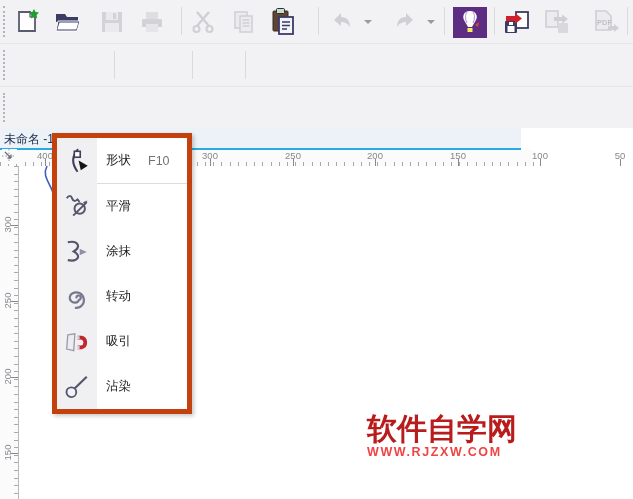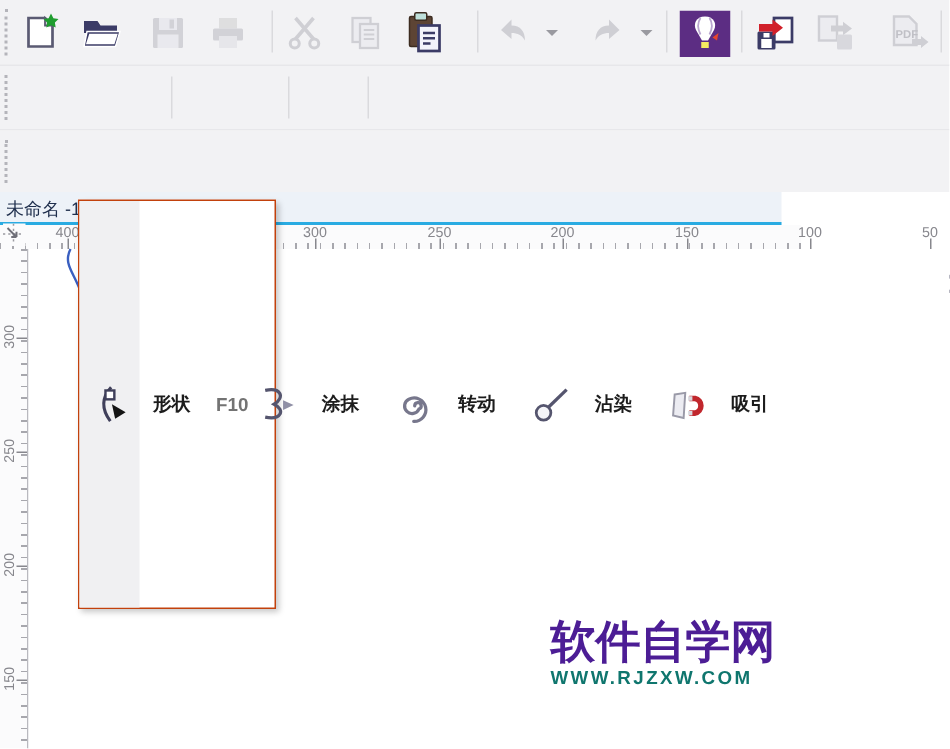--- a/index.html
+++ b/index.html
@@ -27,21 +27,21 @@
   #rcorner{position:absolute;left:2px;top:149px;width:15px;height:15px;background:#fbfbfc;}
   #vruler{position:absolute;left:0;top:166px;width:18px;height:333px;background:#fbfbfc;border-right:1px solid #b9b9bf;
     background-image:repeating-linear-gradient(to bottom,#a7a7ad 0 1px,transparent 1px 7.6px);
     background-size:4px 100%;background-position:right top;background-repeat:no-repeat;}
   .vlab{position:absolute;left:-5px;width:24px;text-align:center;font-size:9.5px;color:#87878d;transform:rotate(-90deg);}
   .vtick{position:absolute;right:0;height:1px;width:7px;background:#87878d;}
   
   #canvas{position:absolute;left:19px;top:166px;right:0;bottom:0;background:#ffffff;}
   
   #flyout{position:absolute;left:52px;top:133px;width:130px;height:271px;background:#ffffff;
-    border:1px solid #c2410c;box-shadow:2px 2px 4px rgba(0,0,0,.22);z-index:20;display:flex;flex-direction:row;font-weight:bold;}
+    border:5px solid #c2410c;box-shadow:2px 2px 4px rgba(0,0,0,.22);z-index:20;display:flex;flex-direction:column;}
   #flyout .gutter{position:absolute;left:0;top:0;bottom:0;width:40px;background:#f0f0f2;}
   .mi{position:relative;flex:1;display:flex;align-items:center;}
   .mi .micon{width:40px;display:flex;align-items:center;justify-content:center;}
   .mi .mlabel{font-size:12.5px;color:#1c1c1c;margin-left:9px;width:42px;}
   .mi .mshort{font-size:12.5px;color:#737373;}
   .msep{height:1px;background:#dcdcdf;margin-left:0;}
   
   .pinput{position:absolute;top:53px;height:19px;border:1px solid #9a9aa0;background:#fff;font-size:12px;
     font-family:"Liberation Sans",sans-serif;color:#111;padding:0 4px;}
   .spin{position:absolute;left:87px;top:53px;width:15px;height:21px;background:#f0f0f3;border:1px solid #9a9aa0;border-left:none;
@@ -390,80 +390,92 @@
     <div class="vtick" style="top:287px;"></div>
 </div>
 
 <div id="canvas"></div>
 
 <svg id="bluecurve" width="20" height="32" viewBox="0 0 20 32">
   <path d="M7 1 C2 11 9 16 14 30" fill="none" stroke="#3a5fc0" stroke-width="1.6"></path>
 </svg>
 
 <div id="wm">
-  <div class="t1" style="color:#4c1d95;">软件自学网</div>
-  <div class="t2" style="color:#0f766e;">WWW.RJZXW.COM</div>
+  <div class="t1" style="color:#b91c1c;">软件自学网</div>
+  <div class="t2" style="color:#ef4444;">WWW.RJZXW.COM</div>
 </div>
 
 <div id="flyout">
   <div class="gutter"></div>
 
   <div class="mi">
     <span class="micon">
       <svg width="26" height="28" viewBox="0 0 24 26">
         <path d="M13 2 C7 8.5 7 15.5 12.5 23" fill="none" stroke="#3f3f5a" stroke-width="1.9"></path>
         <rect x="9.5" y="4" width="5.5" height="5.5" fill="#ffffff" stroke="#3f3f5a" stroke-width="1.5"></rect>
         <path d="M13.5 12.5 L22 17.5 L15.5 21.5 Z" fill="#141414"></path>
       </svg>
     </span>
     <span class="mlabel">形状</span>
     <span class="mshort">F10</span>
   </div>
 
   <div class="msep"></div>
 
+  <div class="mi">
+    <span class="micon">
+      <svg width="26" height="26" viewBox="0 0 24 24">
+        <path d="M2.5 4 C4.5 1 6.5 1 7.5 4 C8.5 7 10.5 7 12.5 5 C13.5 5.8 14 6.5 14.2 7.8" fill="none" stroke="#55556e" stroke-width="1.8"></path>
+        <circle cx="14.5" cy="13.5" r="4.8" fill="none" stroke="#55556e" stroke-width="1.8"></circle>
+        <path d="M8.5 20 L21 7.5" stroke="#55556e" stroke-width="1.8"></path>
+        <path d="M21.5 6 L17.5 7.5 L20 10 Z" fill="#55556e"></path>
+      </svg>
+    </span>
+    <span class="mlabel">平滑</span>
+    <span class="mshort"></span>
+  </div>
 
   <div class="mi">
     <span class="micon">
       <svg width="26" height="26" viewBox="0 0 24 24">
         <path d="M3.5 3 C13 1 16 7 9 11.5 C16 15 13.5 21.5 3.5 19.5" fill="none" stroke="#55556e" stroke-width="2"></path>
         <path d="M14.5 9 L21 12 L14.5 15 Z" fill="#9090a6"></path>
       </svg>
     </span>
     <span class="mlabel">涂抹</span>
     <span class="mshort"></span>
   </div>
 
   <div class="mi">
     <span class="micon">
       <svg width="26" height="26" viewBox="0 0 24 24">
         <path d="M11.5 12.5 a2 2 0 1 1 2.6 2 a4.6 4.6 0 1 1 -6.2 -6 a7.2 7.2 0 1 1 3 13.6" fill="none" stroke="#77778c" stroke-width="2" stroke-linecap="round"></path>
       </svg>
     </span>
     <span class="mlabel">转动</span>
-    <span class="mshort"></span>
-  </div>
-
-  <div class="mi">
-    <span class="micon">
-      <svg width="26" height="26" viewBox="0 0 24 24">
-        <circle cx="6.8" cy="16.8" r="4.5" fill="#f4f4f8" stroke="#55556e" stroke-width="1.7"></circle>
-        <path d="M9.8 13.4 L21 2.5" stroke="#55556e" stroke-width="2"></path>
-      </svg>
-    </span>
-    <span class="mlabel">沾染</span>
     <span class="mshort"></span>
   </div>
 
   <div class="mi">
     <span class="micon">
       <svg width="26" height="26" viewBox="0 0 24 24">
         <path d="M3.5 5.5 L10 4.5 L9 20 L2.5 18.5 Z" fill="#ececf2" stroke="#9a9aa8" stroke-width="1.2"></path>
         <path d="M12.5 8 h3.5 a4.6 4.6 0 0 1 0 9 h-3.5" fill="none" stroke="#c1272d" stroke-width="3.4"></path>
         <rect x="11.8" y="6.6" width="2.6" height="2.8" fill="#d8d8de"></rect>
         <rect x="11.8" y="15.6" width="2.6" height="2.8" fill="#d8d8de"></rect>
       </svg>
     </span>
     <span class="mlabel">吸引</span>
     <span class="mshort"></span>
   </div>
 
+  <div class="mi">
+    <span class="micon">
+      <svg width="26" height="26" viewBox="0 0 24 24">
+        <circle cx="6.8" cy="16.8" r="4.5" fill="#f4f4f8" stroke="#55556e" stroke-width="1.7"></circle>
+        <path d="M9.8 13.4 L21 2.5" stroke="#55556e" stroke-width="2"></path>
+      </svg>
+    </span>
+    <span class="mlabel">沾染</span>
+    <span class="mshort"></span>
+  </div>
+
 </div>
 
 </body></html>

